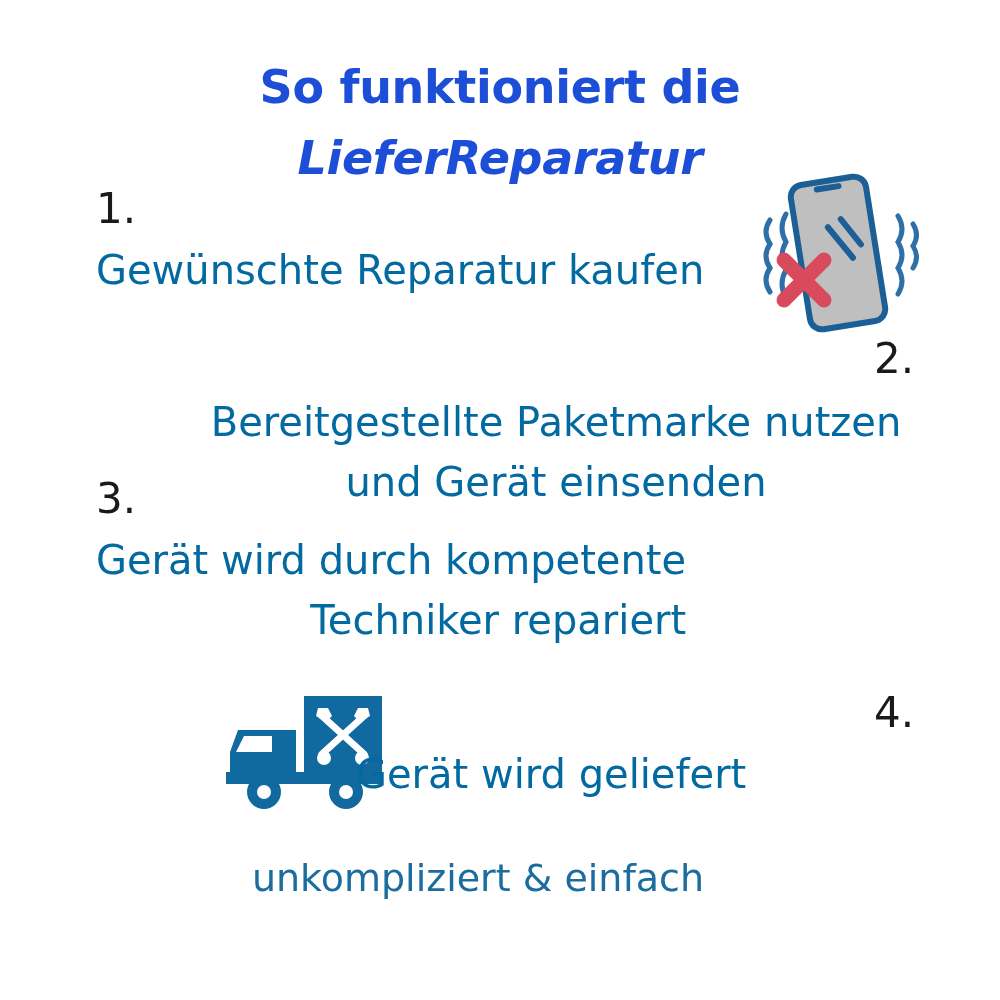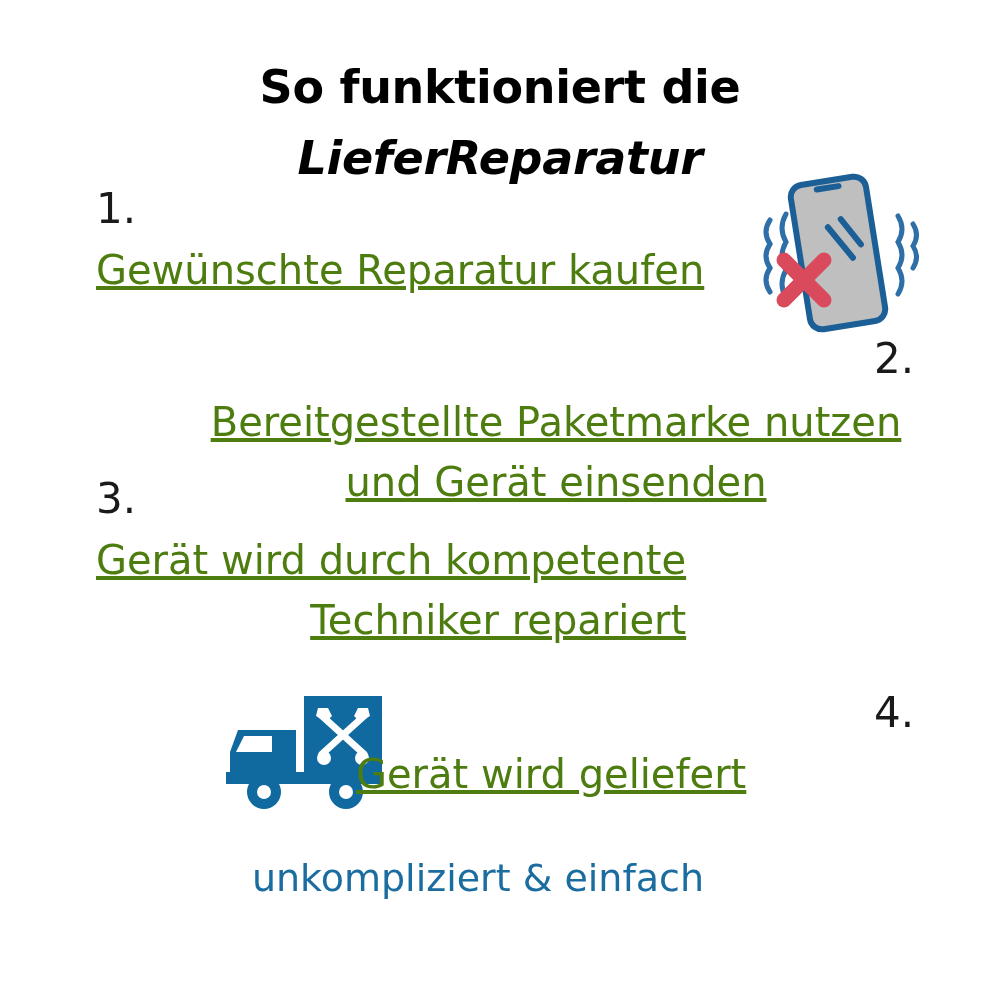--- a/index.html
+++ b/index.html
@@ -21,21 +21,21 @@
     height: 1000px;
   }
 
   
   .title {
     position: absolute;
     top: 52px;
     left: 0;
     width: 1000px;
     text-align: center;
-    color: #000000;
+    color: #1d4ed8;
     font-weight: bold;
     font-size: 46px;
     line-height: 1.55;
     letter-spacing: -0.3px;
   }
   .title .line2 { display: block; font-style: italic; }
 
   
   .step-num {
     position: absolute;
@@ -46,24 +46,23 @@
   }
   #num1 { left: 96px;  top: 188px; }
   #num2 { left: 874px; top: 338px; }
   #num3 { left: 96px;  top: 478px; }
   #num4 { left: 874px; top: 692px; }
 
   
   .step-text {
     position: absolute;
     font-size: 40px;
-    color: #4d7c0f;
+    color: #0369a1;
     line-height: 1.5;
     white-space: pre-line;
-    text-decoration: underline;
   }
   #text1 { left: 96px; top: 240px; text-align: left; }
   #text2 { right: 84px; top: 392px; text-align: center; width: 720px; }
   #text3 { left: 96px; top: 530px; text-align: right; }
   #text4 { right: 84px; top: 744px; width: 560px; }
 
   
   .footer {
     position: absolute;
     left: 0;

